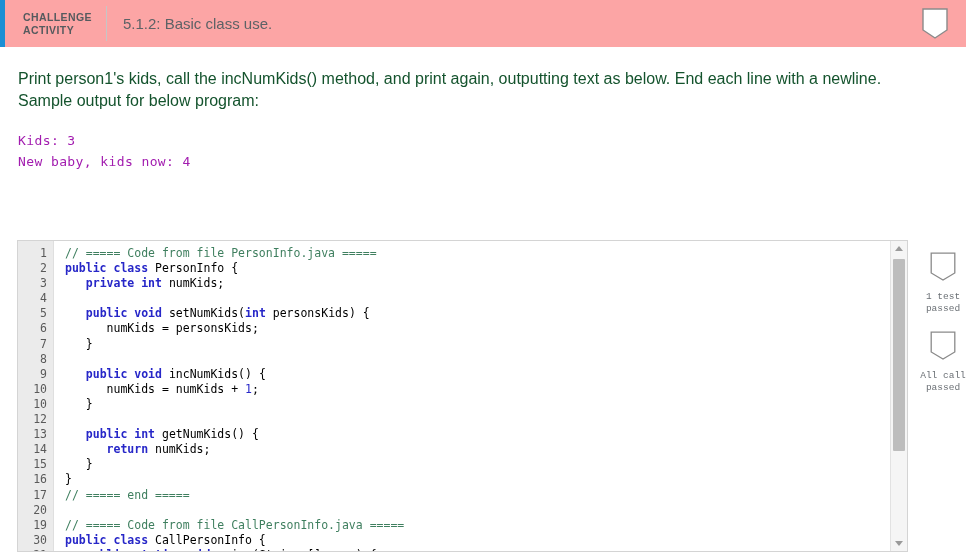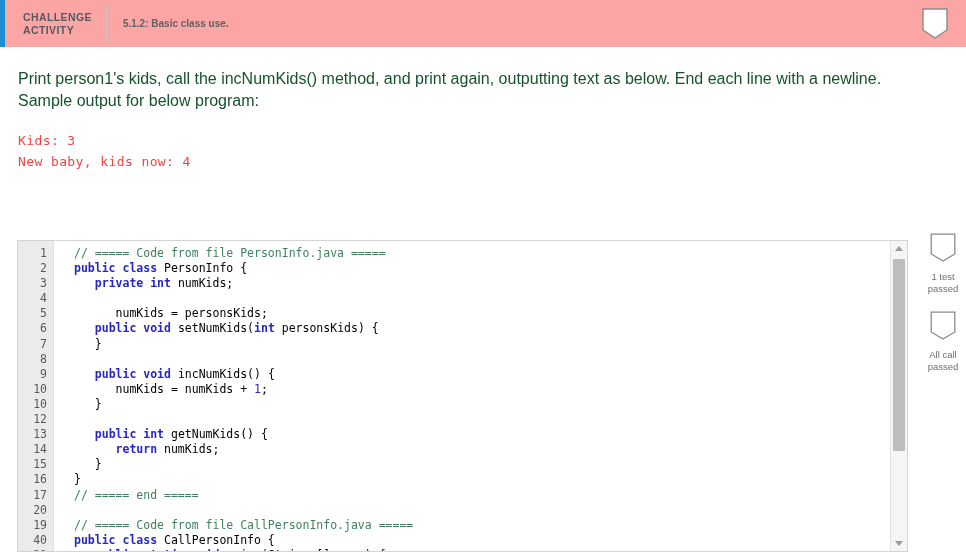--- a/index.html
+++ b/index.html
@@ -45,22 +45,22 @@
     width: 1px;
     background: #c6c6c6;
     margin: 6px 0;
     flex: 0 0 1px;
   }
   .header-title {
     display: flex;
     align-items: center;
     padding-left: 16px;
     color: #5d6266;
-    font-size: 10px;
-    font-weight: bold;
+    font-size: 15px;
+    font-weight: normal;
     flex: 1 1 auto;
   }
   .header-badge {
     display: flex;
     align-items: center;
     padding-right: 18px;
   }
 
   
   .shield {
@@ -77,21 +77,21 @@
     font-size: 16px;
     line-height: 22px;
     padding-top: 21px;
   }
   .prompt-line { white-space: nowrap; }
 
   .sample-output {
     font-family: "DejaVu Sans Mono", monospace;
     font-size: 13px;
     line-height: 21px;
-    color: #ef4444;
+    color: #a21caf;
     padding-top: 18px;
     letter-spacing: 0.4px;
   }
 
   
   .editor-wrap {
     position: absolute;
     left: 17px;
     top: 240px;
     width: 891px;
@@ -120,21 +120,21 @@
   .gutter-num {
     font-family: "DejaVu Sans Mono", monospace;
     font-size: 11.5px;
     line-height: 15.1px;
     color: #5a5a5a;
     padding-right: 6px;
   }
   .code-area {
     flex: 1 1 auto;
     padding-top: 5px;
-    padding-left: 20px;
+    padding-left: 11px;
     overflow: hidden;
     position: relative;
     box-sizing: border-box;
   }
   .code-line {
     font-family: "DejaVu Sans Mono", monospace;
     font-size: 11.5px;
     line-height: 15.1px;
     white-space: pre;
     color: #000000;
@@ -183,23 +183,24 @@
     top: 18px;
     height: 192px;
     background: #bdbdbd;
     border-radius: 1px;
   }
 
   
   .results-rail {
     position: absolute;
     left: 920px;
-    top: 233px;
+    top: 252px;
     width: 46px;
     text-align: center;
+    font-family: Liberation Mono, monospace;
   }
   .result-item { margin-bottom: 16px; }
   .result-label {
     font-size: 9.5px;
     color: #6b7075;
     line-height: 12px;
     margin-top: 4px;
   }
 </style>
 </head>
@@ -246,30 +247,30 @@
         <div class="gutter-num">10</div>
         <div class="gutter-num">10</div>
         <div class="gutter-num">12</div>
         <div class="gutter-num">13</div>
         <div class="gutter-num">14</div>
         <div class="gutter-num">15</div>
         <div class="gutter-num">16</div>
         <div class="gutter-num">17</div>
         <div class="gutter-num">20</div>
         <div class="gutter-num">19</div>
-        <div class="gutter-num">40</div>
+        <div class="gutter-num">30</div>
         <div class="gutter-num">21</div>
       </div>
     <div class="code-area" id="code-area">
         <div class="code-line"><span class="tok-cmt">// ===== Code from file PersonInfo.java =====</span></div>
         <div class="code-line"><span class="tok-kw">public class </span><span class="tok-txt">PersonInfo {</span></div>
         <div class="code-line"><span class="tok-txt">   </span><span class="tok-kw">private int </span><span class="tok-txt">numKids;</span></div>
         <div class="code-line">&nbsp;</div>
+        <div class="code-line"><span class="tok-txt">   </span><span class="tok-kw">public void </span><span class="tok-txt">setNumKids(</span><span class="tok-kw">int </span><span class="tok-txt">personsKids) {</span></div>
         <div class="code-line"><span class="tok-txt">      numKids = personsKids;</span></div>
-        <div class="code-line"><span class="tok-txt">   </span><span class="tok-kw">public void </span><span class="tok-txt">setNumKids(</span><span class="tok-kw">int </span><span class="tok-txt">personsKids) {</span></div>
         <div class="code-line"><span class="tok-txt">   }</span></div>
         <div class="code-line">&nbsp;</div>
         <div class="code-line"><span class="tok-txt">   </span><span class="tok-kw">public void </span><span class="tok-txt">incNumKids() {</span></div>
         <div class="code-line"><span class="tok-txt">      numKids = numKids + </span><span class="tok-num">1</span><span class="tok-txt">;</span></div>
         <div class="code-line"><span class="tok-txt">   }</span></div>
         <div class="code-line">&nbsp;</div>
         <div class="code-line"><span class="tok-txt">   </span><span class="tok-kw">public int </span><span class="tok-txt">getNumKids() {</span></div>
         <div class="code-line"><span class="tok-txt">      </span><span class="tok-kw">return </span><span class="tok-txt">numKids;</span></div>
         <div class="code-line"><span class="tok-txt">   }</span></div>
         <div class="code-line"><span class="tok-txt">}</span></div>

